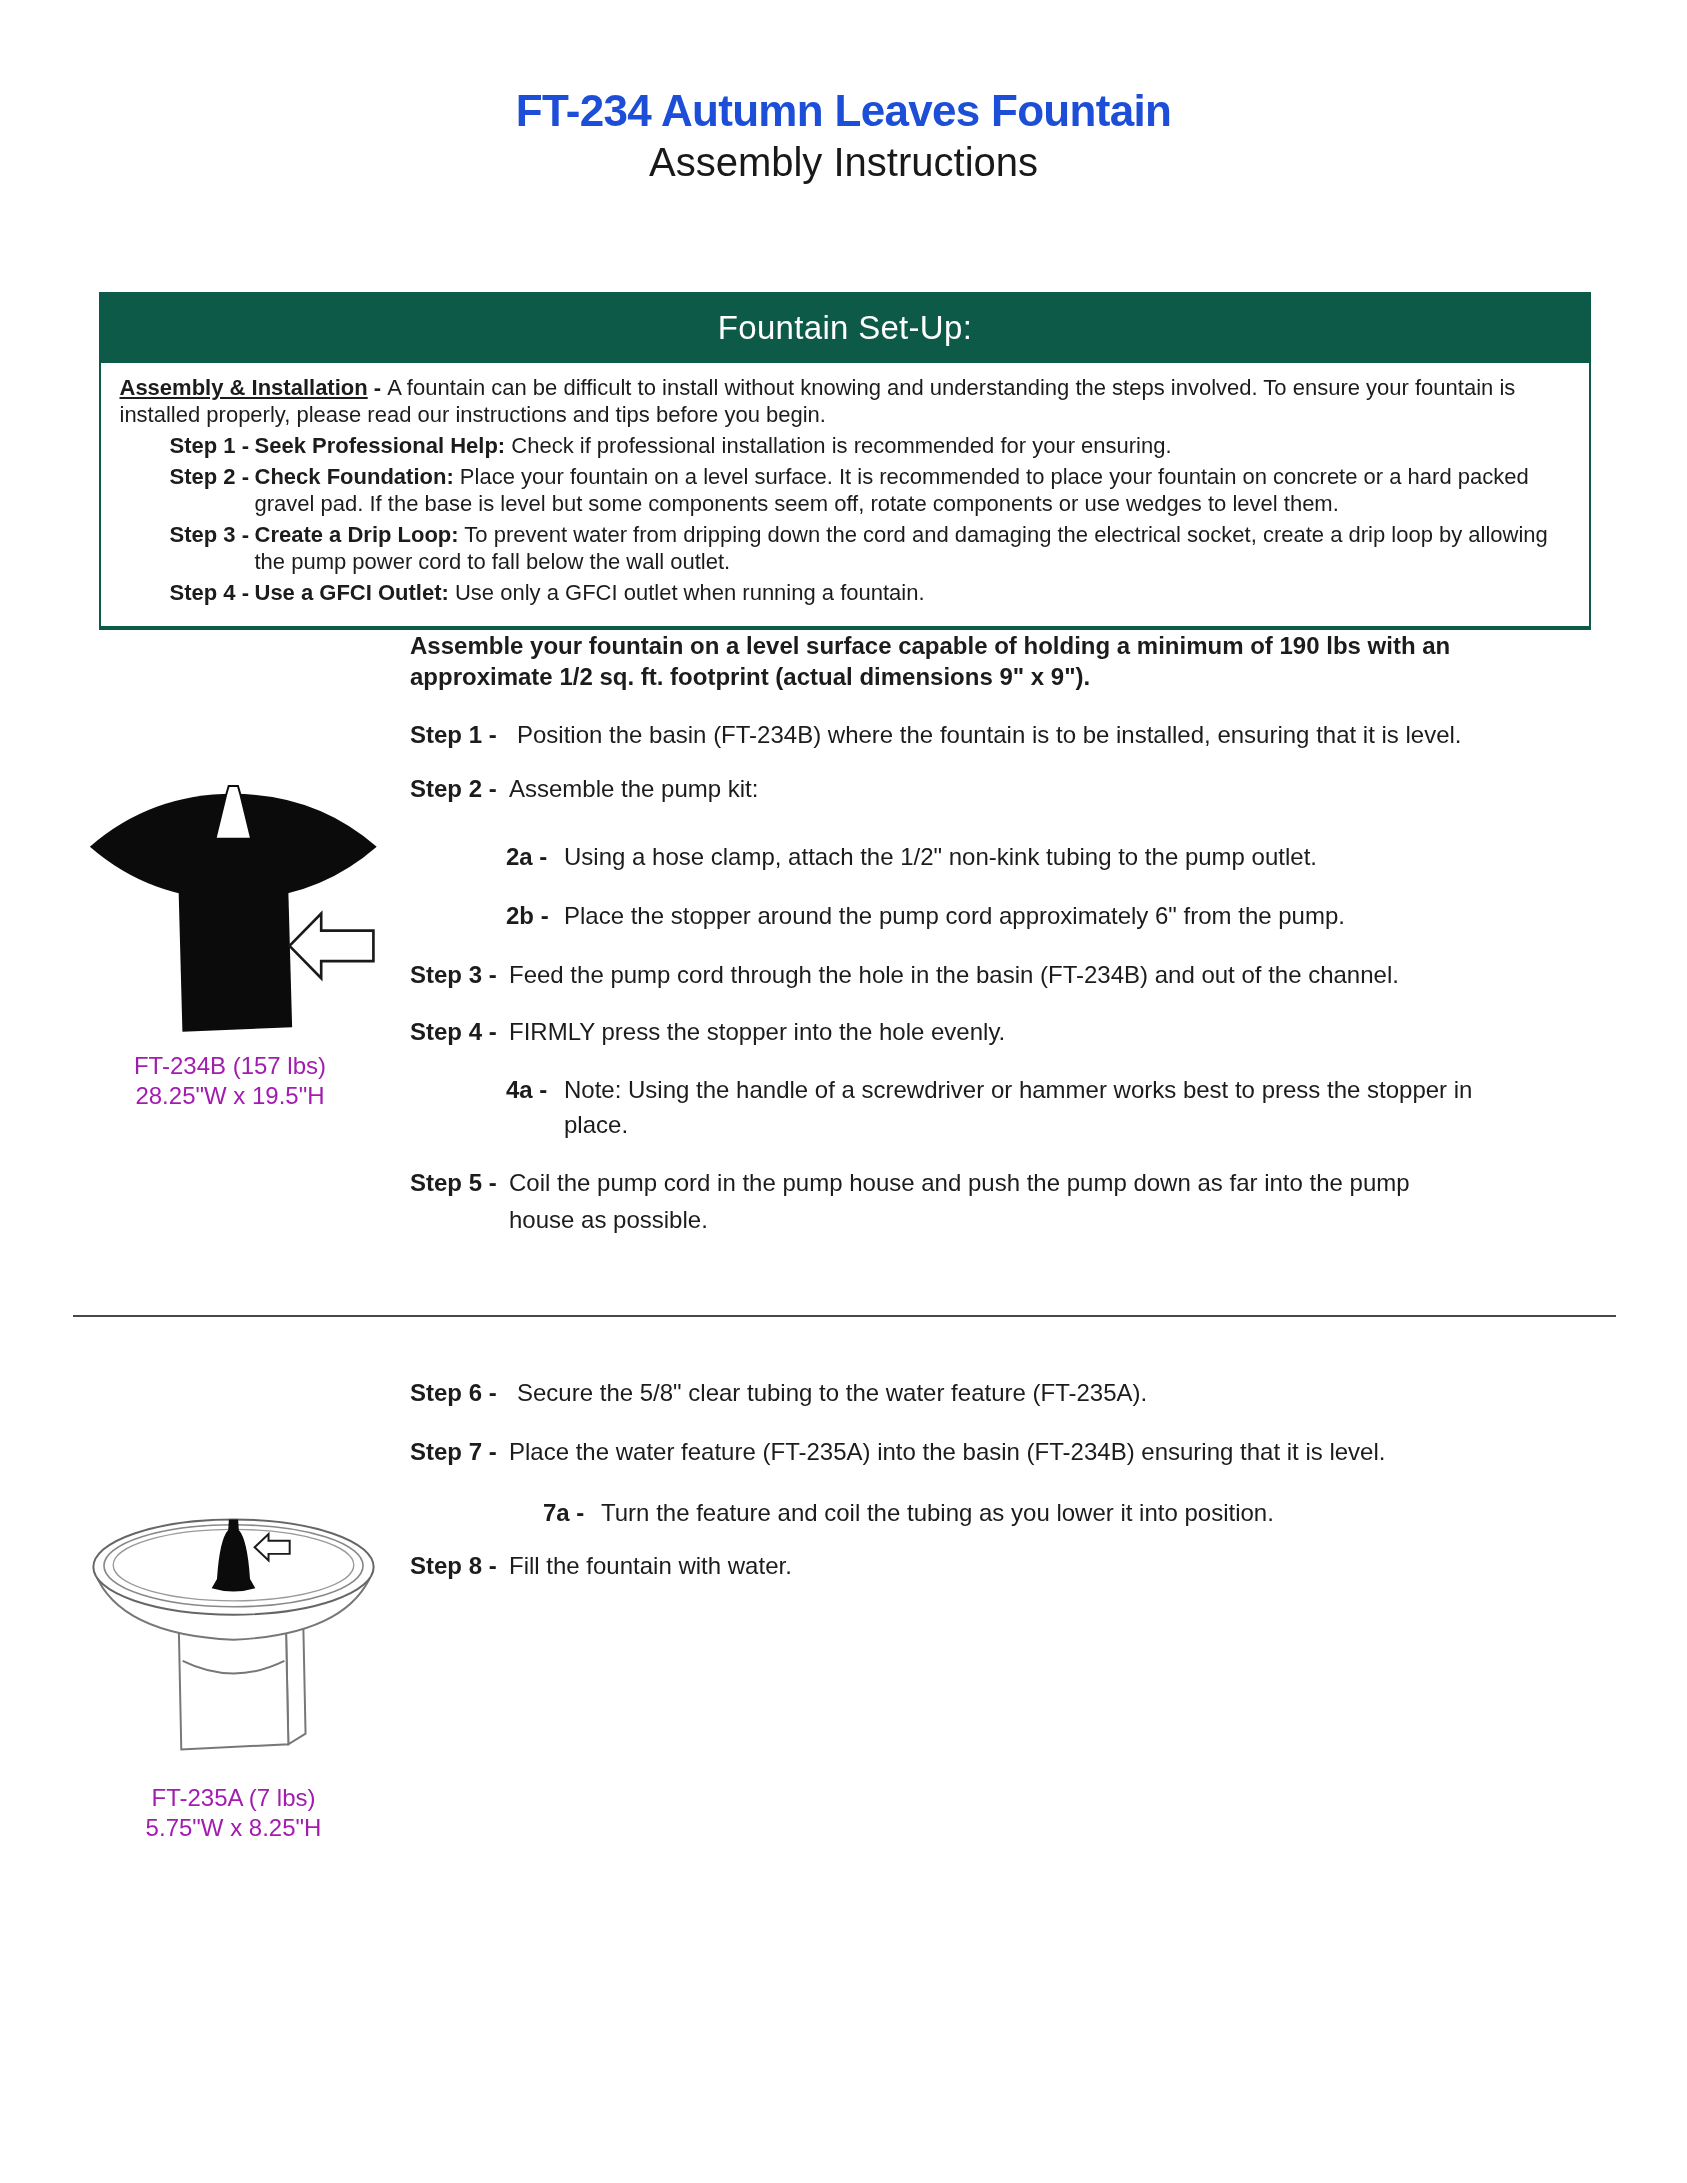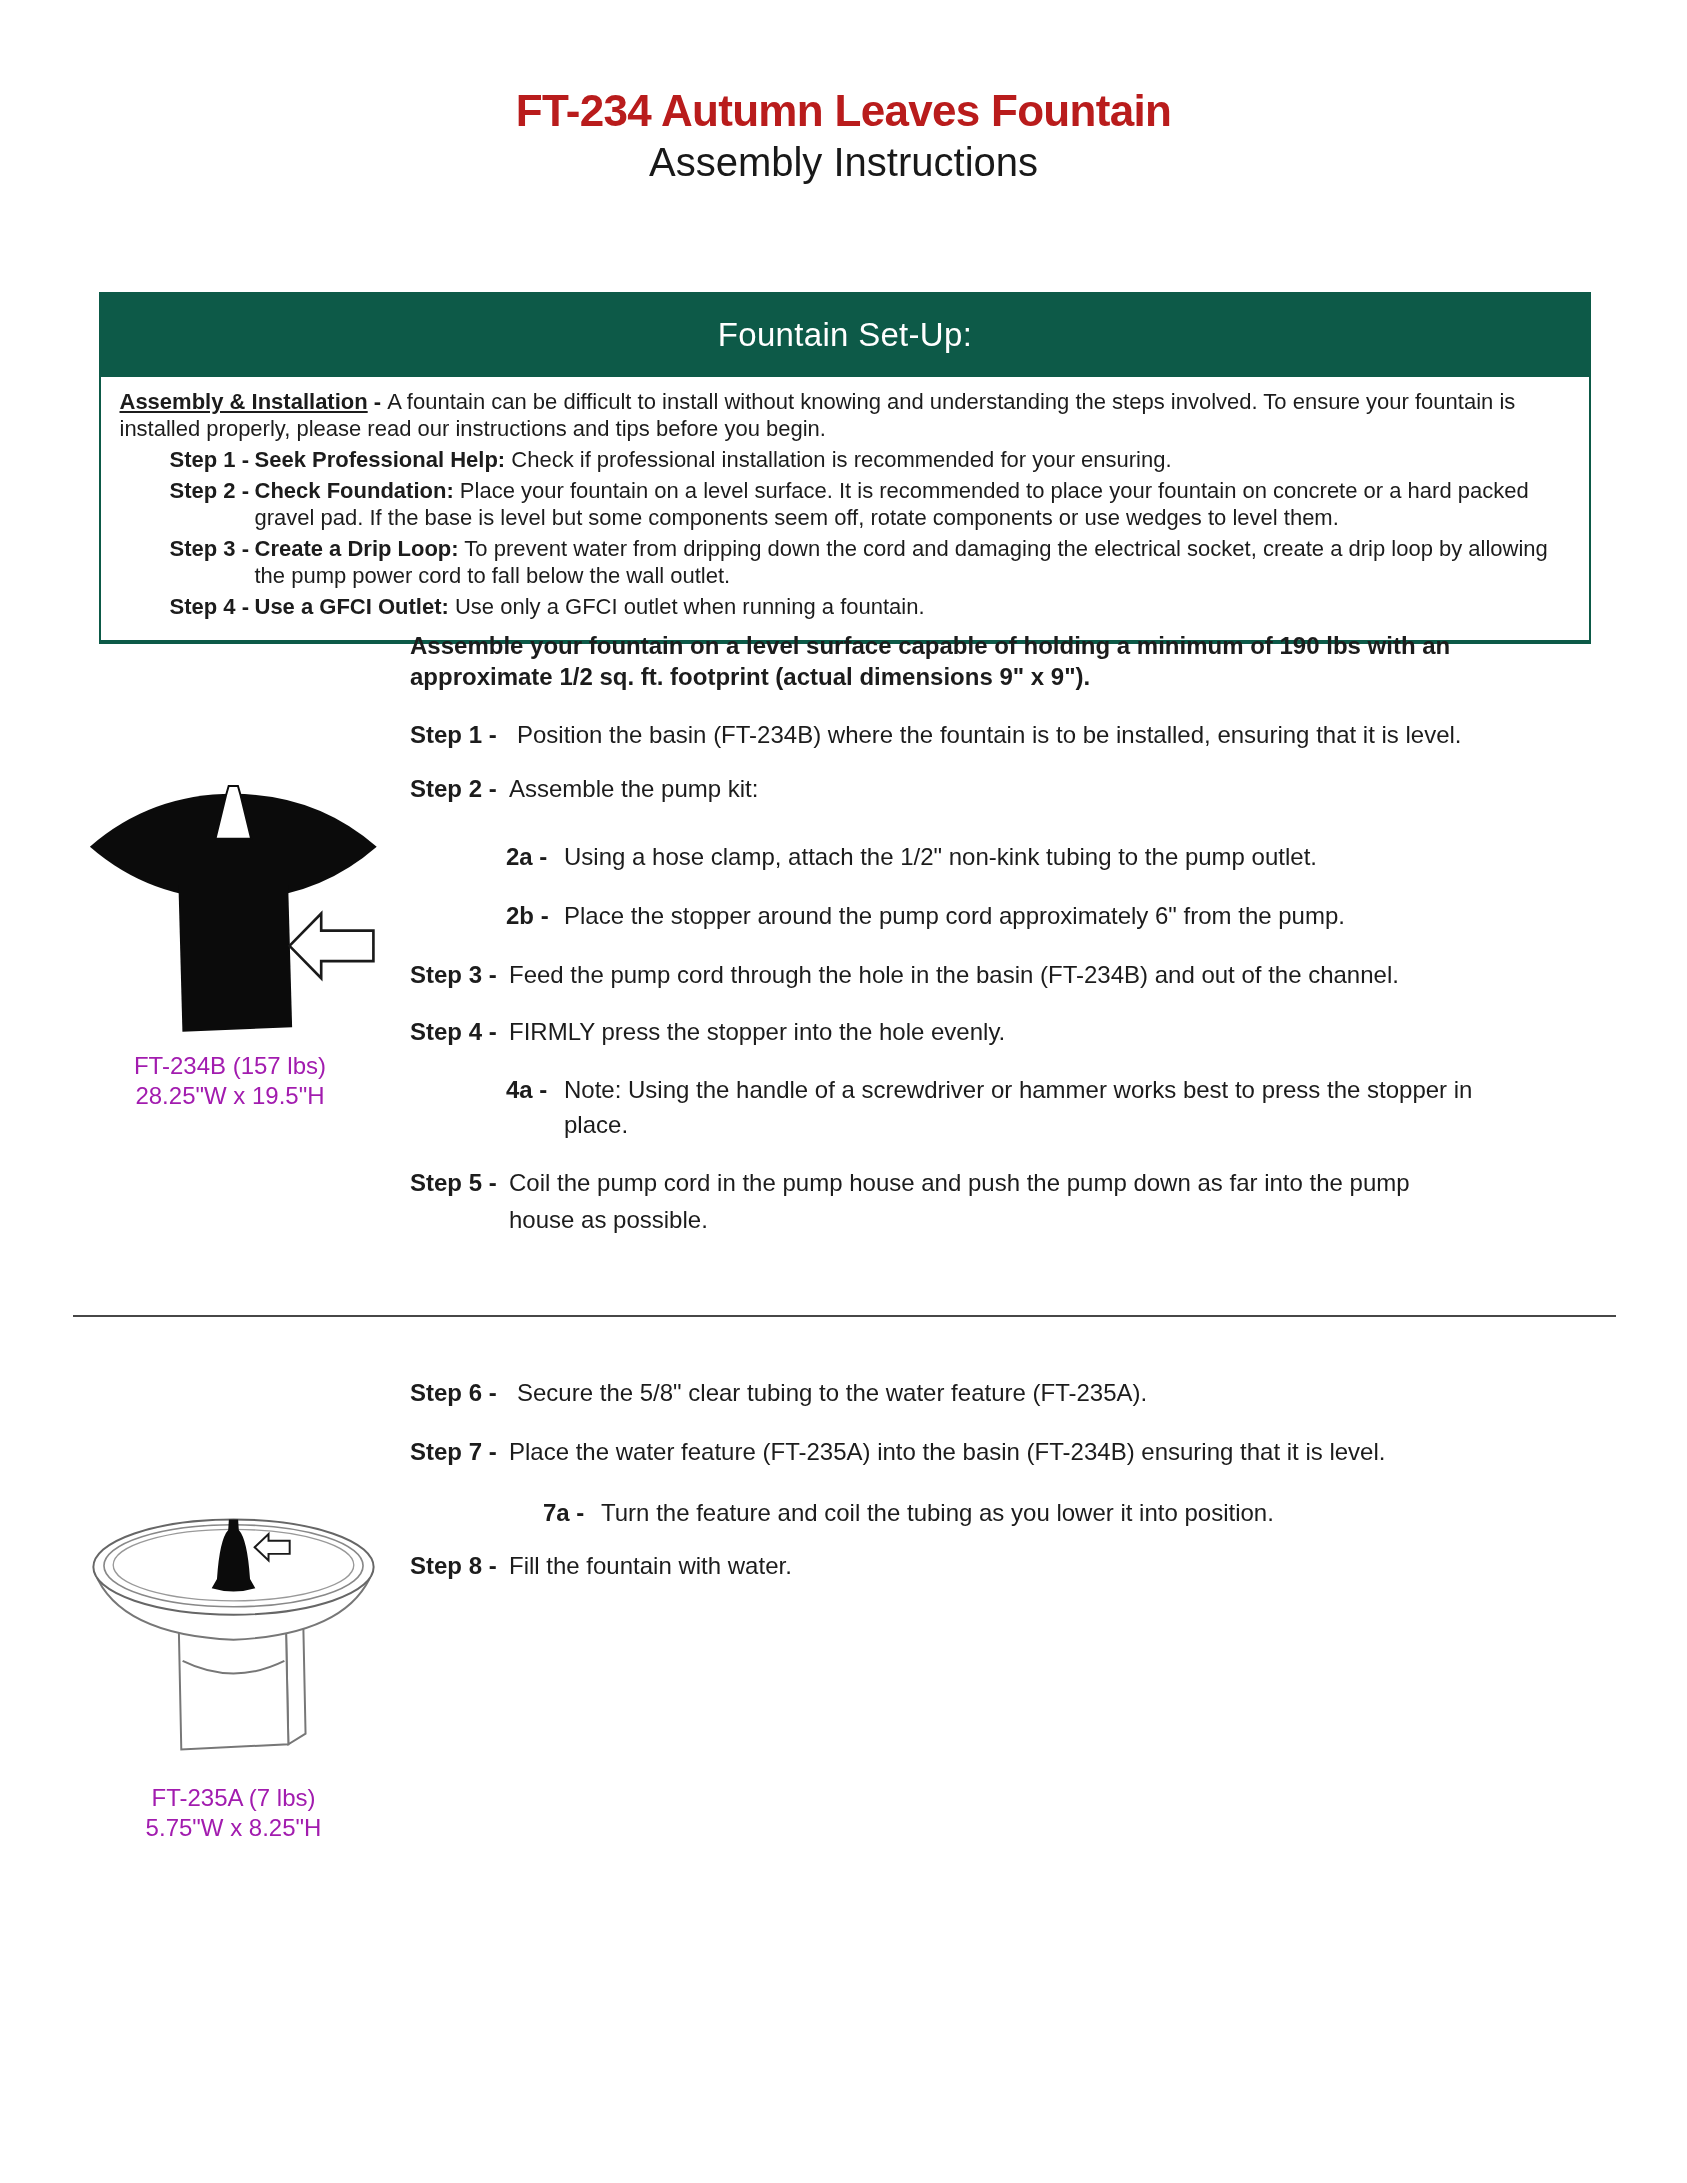--- a/index.html
+++ b/index.html
@@ -6,27 +6,27 @@
   #page{
     position:relative;
     width:1687px;height:2183px;
     background:#ffffff;
     font-family:"Liberation Sans", sans-serif;
     color:#1c1c1c;
     overflow:hidden;
   }
   
   .title-block{position:absolute;left:0;top:86px;width:1687px;text-align:center;}
-  .title-main{font-size:44px;font-weight:bold;line-height:50px;letter-spacing:-0.7px;color:#b91c1c;}
+  .title-main{font-size:44px;font-weight:bold;line-height:50px;letter-spacing:-0.7px;color:#1d4ed8;}
   .title-sub{font-size:40px;font-weight:400;line-height:52px;color:#191919;}
 
   
   .setup-box{position:absolute;left:99px;top:292px;width:1492px;}
   .box-header{
-    height:85px;background:#0d5a48;color:#ffffff;
+    height:71px;background:#0d5a48;color:#ffffff;
     display:flex;align-items:center;justify-content:center;
     font-size:33px;font-weight:400;letter-spacing:0.3px;
   }
   .box-body{
     border-left:2px solid #0d5a48;
     border-right:2px solid #0d5a48;
     border-bottom:4px solid #0d5a48;
     background:#ffffff;
     padding:10.6px 18.5px 20px 18.5px;
     font-size:22px;line-height:27px;

